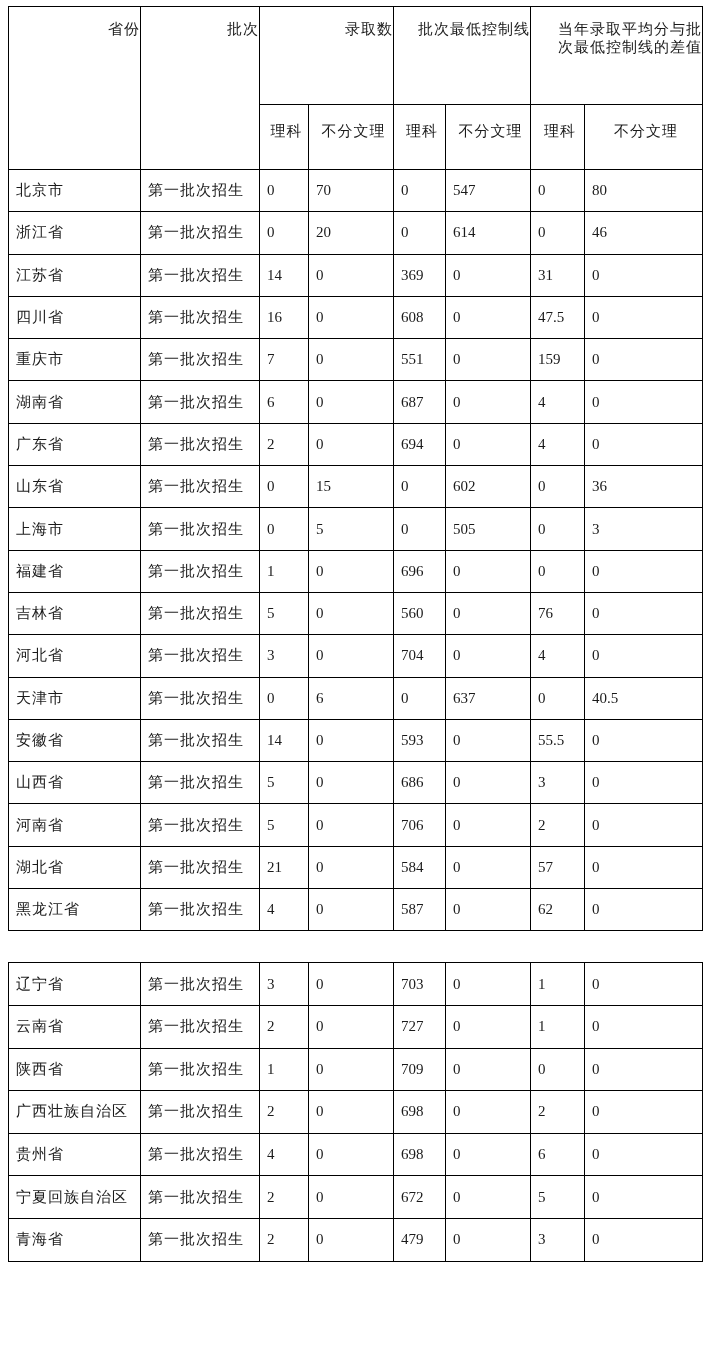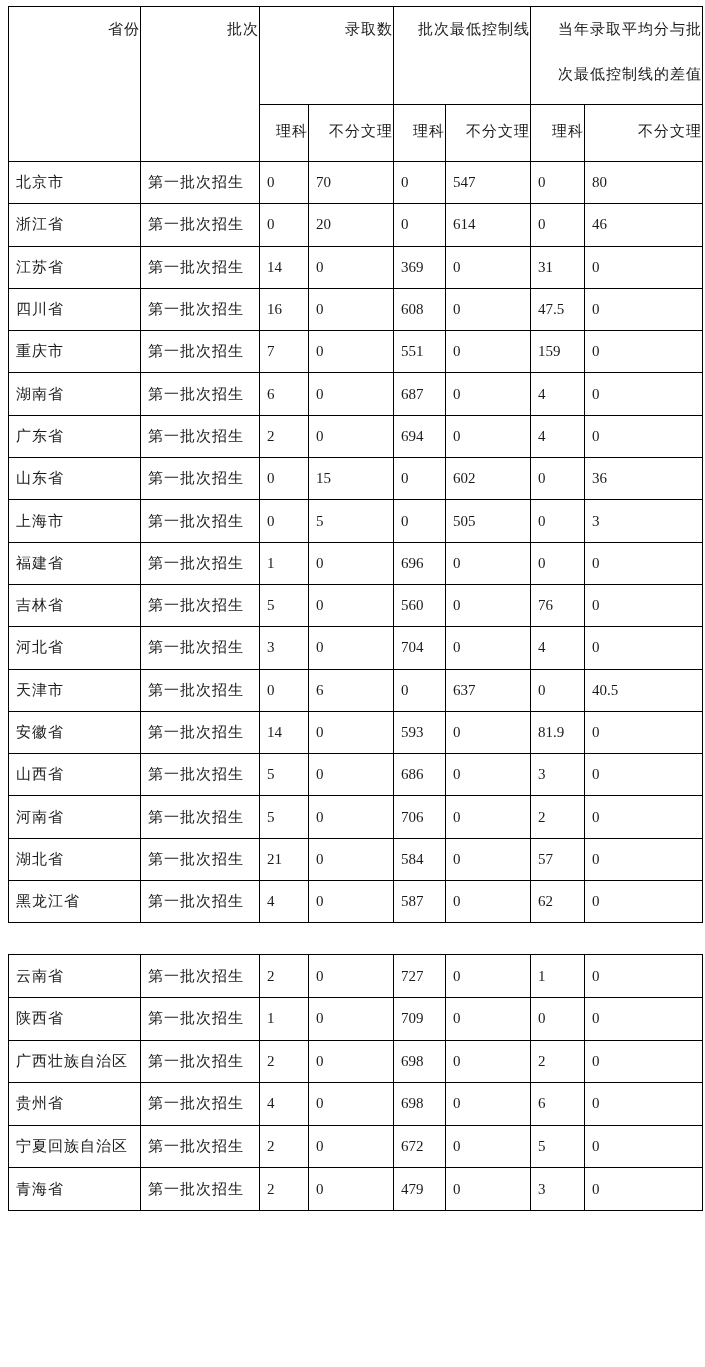--- a/index.html
+++ b/index.html
@@ -35,28 +35,27 @@
   
   tr.h1 th {
     height: 84px;
     vertical-align: top;
     text-align: right;
     padding: 13px 0 0 0;
     letter-spacing: 1px;
     line-height: 1.2;
   }
   tr.h1 th .hline + .hline {
-    margin-top: 27px;
   }
   
   tr.h2 th {
     height: 52px;
     vertical-align: middle;
-    text-align: right;
-    padding: 0 0 4px 5px;
+    text-align: center;
+    padding: 0 0 12px 5px;
     letter-spacing: 1px;
   }
   
   table.t tbody td {
     vertical-align: middle;
   }
   .t1 tbody td { height: 41.3px; }
   .t2 tbody td { height: 41.6px; }
   td.c0, td.c1 { letter-spacing: 1px; font-family: Liberation Serif, serif; }
   .t2 { margin-top: 31px; }
@@ -228,21 +227,21 @@
           <td class="c6">0</td>
           <td class="c7">40.5</td>
         </tr>
         <tr>
           <td class="c0">安徽省</td>
           <td class="c1">第一批次招生</td>
           <td class="c2">14</td>
           <td class="c3">0</td>
           <td class="c4">593</td>
           <td class="c5">0</td>
-          <td class="c6">81.9</td>
+          <td class="c6">55.5</td>
           <td class="c7">0</td>
         </tr>
         <tr>
           <td class="c0">山西省</td>
           <td class="c1">第一批次招生</td>
           <td class="c2">5</td>
           <td class="c3">0</td>
           <td class="c4">686</td>
           <td class="c5">0</td>
           <td class="c6">3</td>
@@ -287,20 +286,30 @@
         <col style="width:119px">
         <col style="width:49px">
         <col style="width:85px">
       <col style="width:52px">
         <col style="width:85px">
         <col style="width:54px">
         <col style="width:118px">
     </colgroup>
     <tbody>
         <tr>
+          <td class="c0">辽宁省</td>
+          <td class="c1">第一批次招生</td>
+          <td class="c2">3</td>
+          <td class="c3">0</td>
+          <td class="c4">703</td>
+          <td class="c5">0</td>
+          <td class="c6">1</td>
+          <td class="c7">0</td>
+        </tr>
+        <tr>
           <td class="c0">云南省</td>
           <td class="c1">第一批次招生</td>
           <td class="c2">2</td>
           <td class="c3">0</td>
           <td class="c4">727</td>
           <td class="c5">0</td>
           <td class="c6">1</td>
           <td class="c7">0</td>
         </tr>
         <tr>

